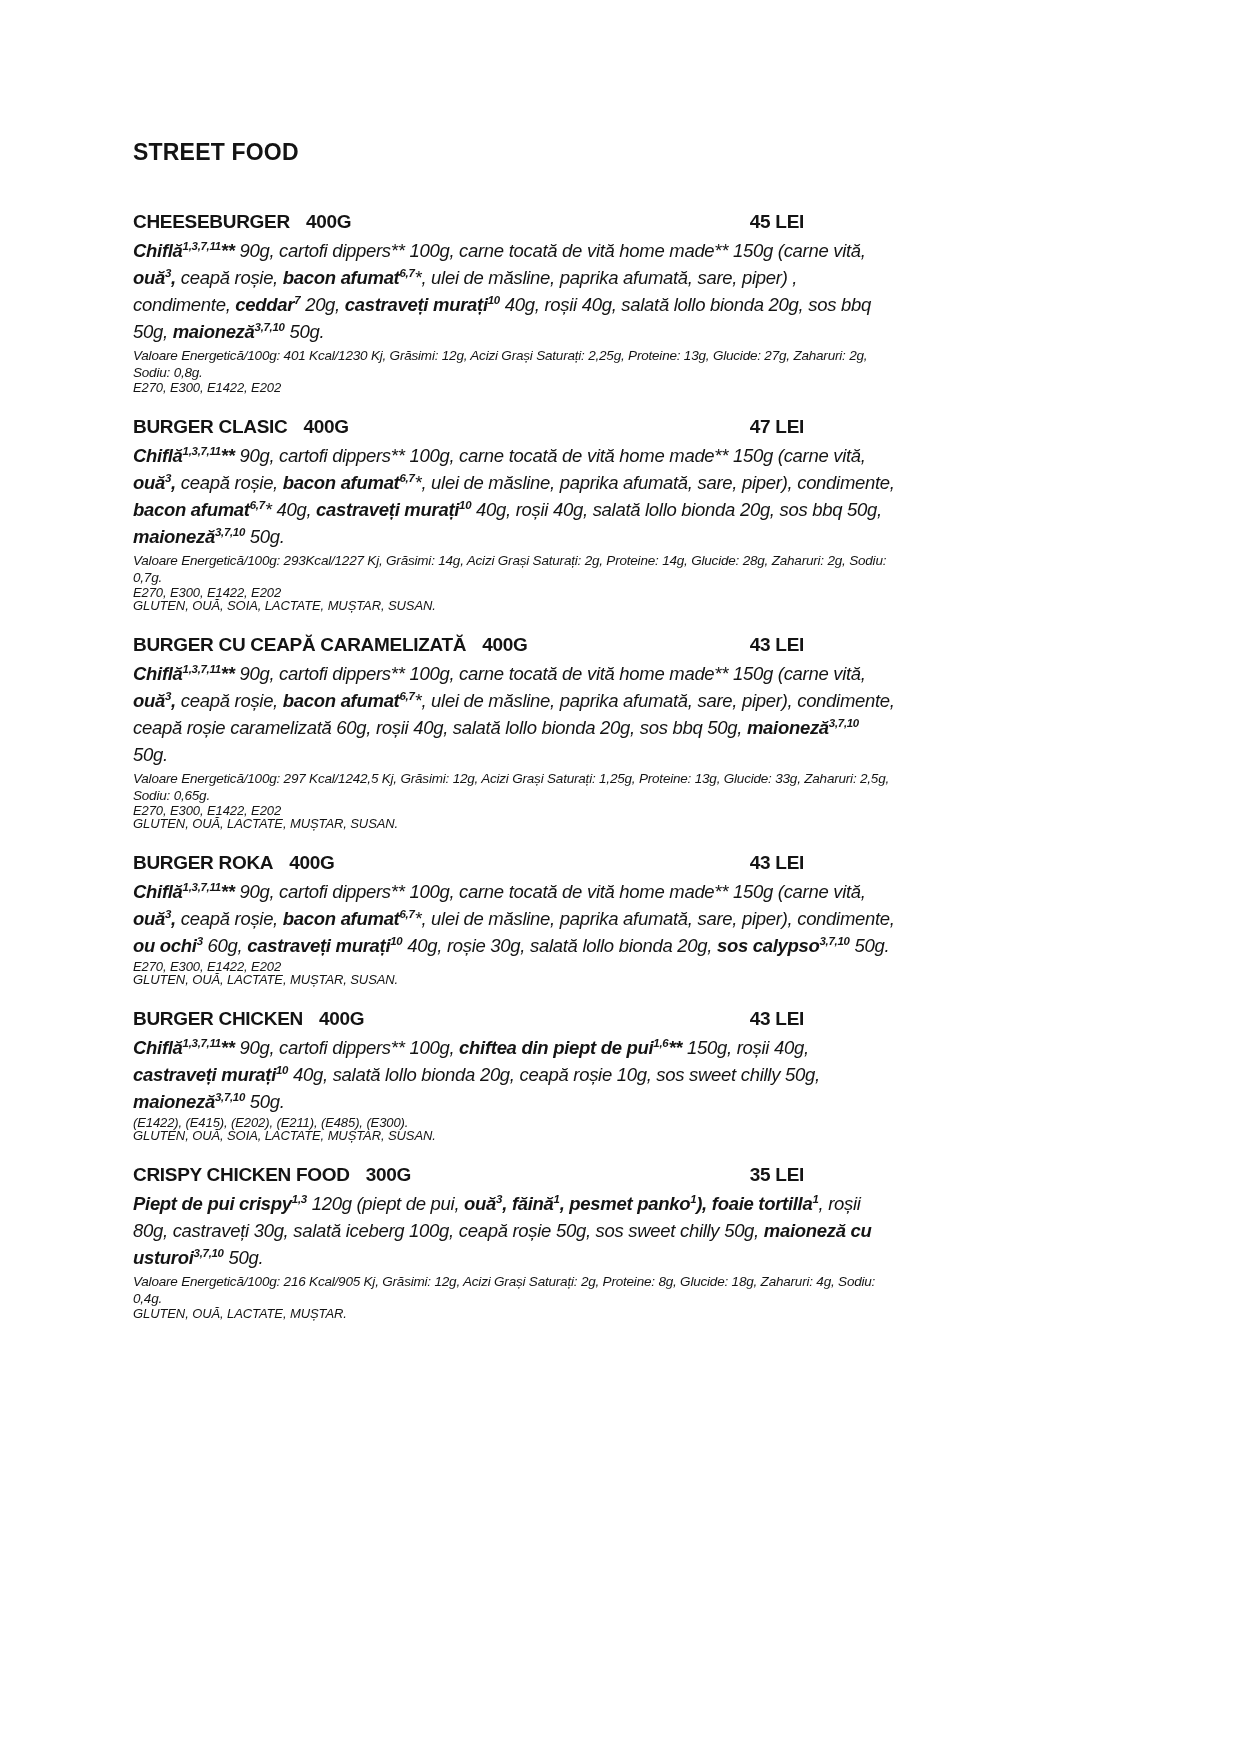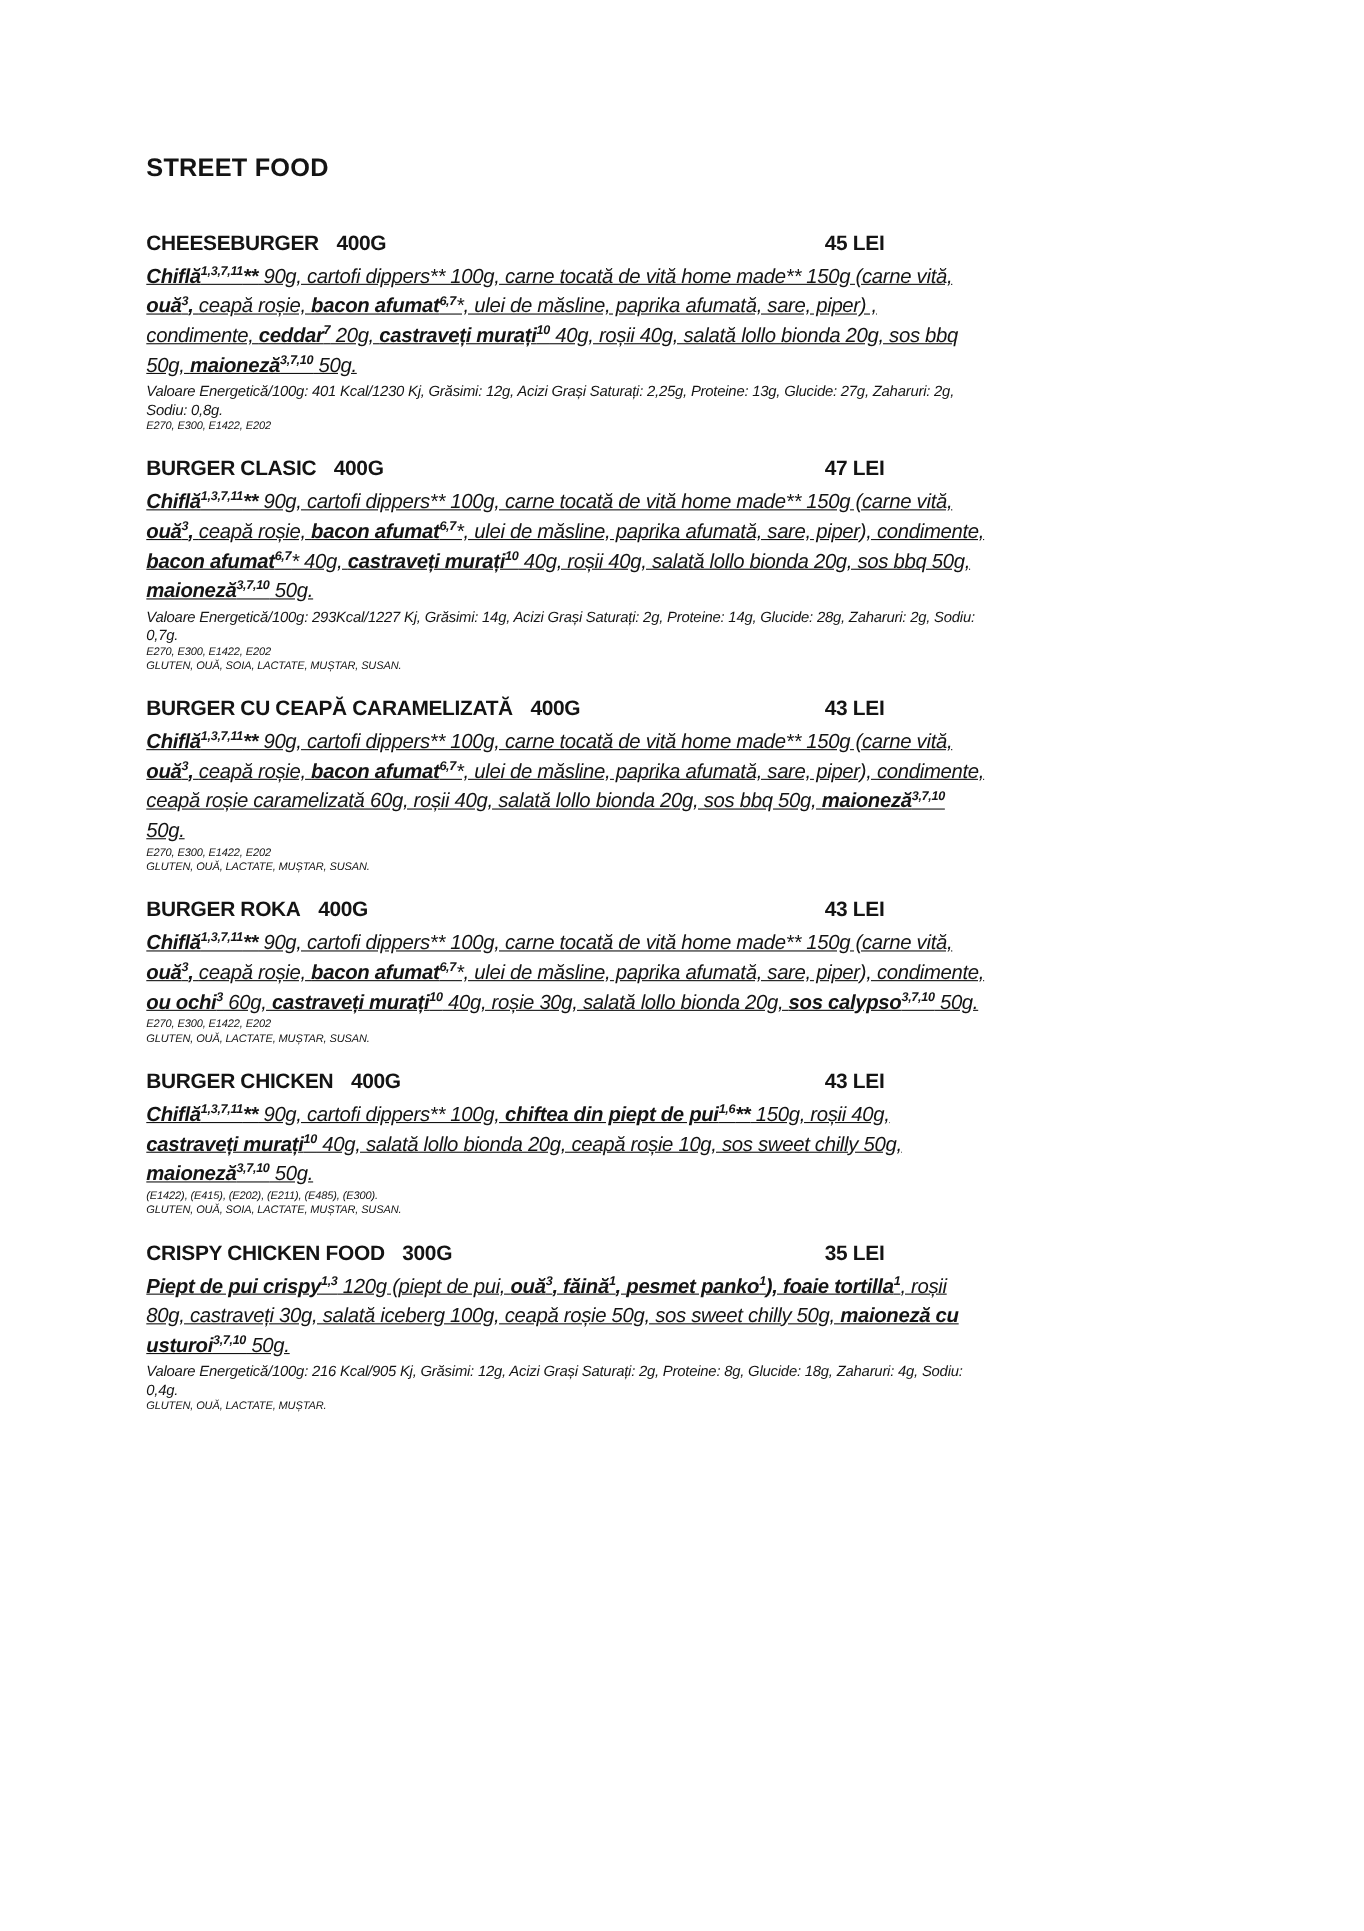--- a/index.html
+++ b/index.html
@@ -35,38 +35,37 @@
   }
   .item-weight { margin-left: 16px; }
   .item-name-group { white-space: nowrap; }
   .item-price { padding-right: 92px; white-space: nowrap; }
   .item-desc {
     margin: 4px 0 2px 0;
     font-style: italic;
     font-size: 18.5px;
     line-height: 27px;
     letter-spacing: -0.3px;
-    text-decoration: underline;
   }
   .item-desc .b { font-weight: 700; }
   .item-desc sup {
     font-size: 62%;
     line-height: 0;
   }
   .item-nutrition {
     margin: 0;
     font-style: italic;
     font-size: 13.5px;
     line-height: 17px;
     letter-spacing: -0.2px;
   }
   .item-additives, .item-allergens {
     margin: 1px 0 0 0;
     font-style: italic;
-    font-size: 10px;
+    font-size: 13px;
     line-height: 12.5px;
     letter-spacing: -0.1px;
   }
 </style>
 </head>
 <body>
 
 <div class="page">
   <h1 class="page-title">STREET FOOD</h1>
   <div id="menu-items">
@@ -96,20 +95,21 @@
   </section>
 
   <section class="menu-item">
     <header class="item-header">
       <span class="item-name-group">
         <span class="item-name">BURGER CU CEAPĂ CARAMELIZATĂ</span><span class="item-weight">400G</span>
       </span>
       <span class="item-price">43 LEI</span>
     </header>
     <p class="item-desc"><span class="b">Chiflă</span><sup class="b">1,3,7,11</sup><span class="b">**</span><span> 90g, cartofi dippers** 100g, carne tocată de vită home made** 150g (carne vită, </span><span class="b">ouă</span><sup class="b">3</sup><span class="b">, </span><span>ceapă roșie, </span><span class="b">bacon afumat</span><sup class="b">6,7</sup><span>*, ulei de măsline, paprika afumată, sare, piper), condimente, ceapă roșie caramelizată 60g, roșii 40g, salată lollo bionda 20g, sos bbq 50g, </span><span class="b">maioneză</span><sup class="b">3,7,10</sup><span> 50g.</span></p>
+    <p class="item-nutrition">Valoare Energetică/100g: 297 Kcal/1242,5 Kj, Grăsimi: 12g, Acizi Grași Saturați: 1,25g, Proteine: 13g, Glucide: 33g, Zaharuri: 2,5g, Sodiu: 0,65g.</p>
     <p class="item-additives">E270, E300, E1422, E202</p>
     <p class="item-allergens">GLUTEN, OUĂ, LACTATE, MUȘTAR, SUSAN.</p>
   </section>
 
   <section class="menu-item">
     <header class="item-header">
       <span class="item-name-group">
         <span class="item-name">BURGER ROKA</span><span class="item-weight">400G</span>
       </span>
       <span class="item-price">43 LEI</span>

